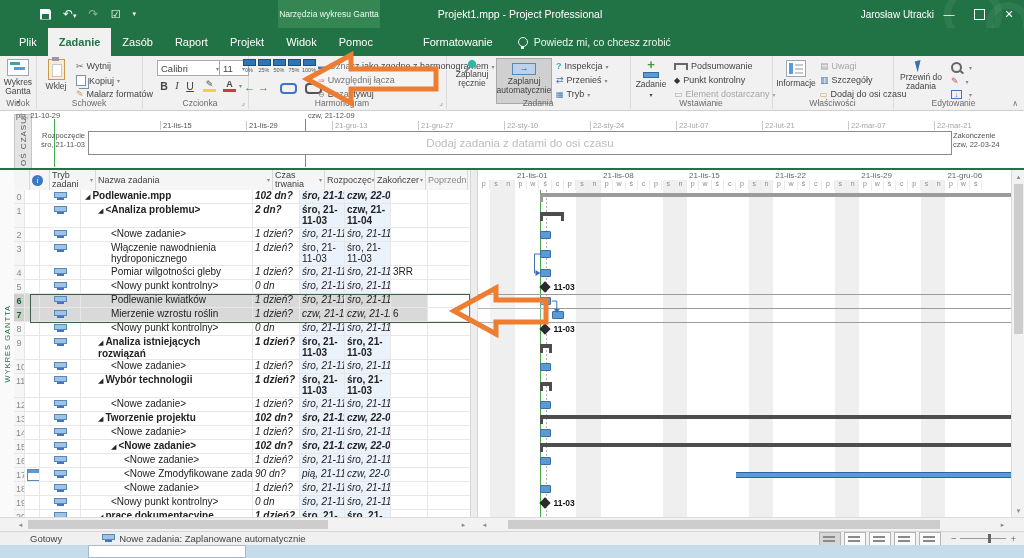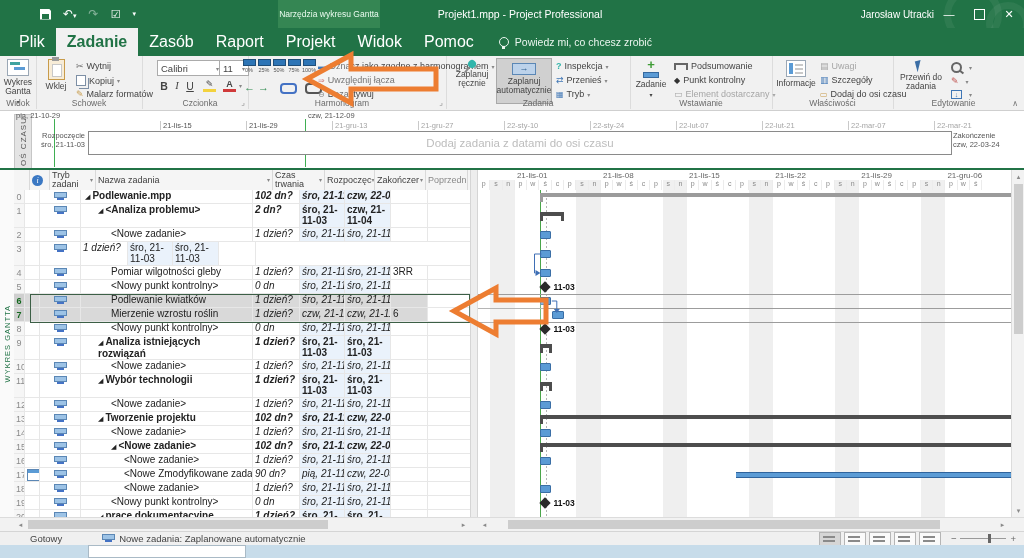--- a/index.html
+++ b/index.html
@@ -14,21 +14,21 @@
   .floppy{width:11px;height:11px;background:#fff;clip-path:polygon(0 0,80% 0,100% 20%,100% 100%,0 100%);position:relative;}
   .floppy:after{content:"";position:absolute;left:2px;top:5px;width:7px;height:5px;background:#217346;}
   #ctx-group{position:absolute;left:278px;top:0;width:102px;height:28px;background:#358653;
              font-size:8.5px;display:flex;align-items:center;justify-content:center;text-align:center;color:#eafbef;}
   #win-title{position:absolute;left:390px;top:0;width:260px;height:28px;display:flex;align-items:center;justify-content:center;font-size:10.5px;}
   #user-name{position:absolute;right:90px;top:0;height:28px;display:flex;align-items:center;font-size:10px;}
   .winbtn{position:absolute;top:0;width:30px;height:28px;display:flex;align-items:center;justify-content:center;font-size:11px;}
   .wb-restore{width:9px;height:9px;border:1px solid #fff;}
   
   #tabrow{position:absolute;left:0;top:28px;width:1024px;height:28px;background:#217346;display:flex;align-items:stretch;color:#fff;}
-  .tab{padding:0 11px;display:flex;align-items:center;font-size:16px;cursor:default;}
+  .tab{padding:0 11px;display:flex;align-items:center;font-size:11px;cursor:default;}
   .tab.active{background:#f1f1f1;color:#217346;font-weight:bold;}
   #tellme{display:flex;align-items:center;gap:6px;margin-left:14px;font-size:10.5px;color:#eaf5ee;}
   .bulb{width:8px;height:8px;border:1px solid #eaf5ee;border-radius:50%;position:relative;}
   .bulb:after{content:"";position:absolute;left:2px;top:8px;width:3px;height:3px;background:#eaf5ee;}
   
   #ribbon{position:absolute;left:0;top:56px;width:1024px;height:54px;background:#f1f1f1;border-bottom:1px solid #d5d5d5;font-size:9px;color:#444;}
   .rgroup{position:absolute;top:0;height:53px;border-right:1px solid #dcdcdc;}
   .glabel{position:absolute;bottom:1px;width:100%;text-align:center;font-size:8.5px;color:#6b6b6b;}
   .bigbtn{position:absolute;display:flex;flex-direction:column;align-items:center;gap:2px;text-align:center;font-size:8.5px;line-height:9px;}
   .smallbtn{position:absolute;display:flex;align-items:center;gap:3px;font-size:9px;white-space:nowrap;}
@@ -163,20 +163,21 @@
   </div>
 
   <div id="tabrow">
     <div class="tab" style="margin-left:8px;">Plik</div>
     <div class="tab active">Zadanie</div>
     <div class="tab">Zasób</div>
     <div class="tab">Raport</div>
     <div class="tab">Projekt</div>
     <div class="tab">Widok</div>
     <div class="tab">Pomoc</div>
+    <div class="tab" style="margin-left:28px;">Formatowanie</div>
     <div id="tellme">
       <span class="bulb"></span>
       <span>Powiedz mi, co chcesz zrobić</span>
     </div>
   </div>
 
   <div id="ribbon">
 
     <div class="rgroup" style="left:0;width:36px;">
       <div class="bigbtn" style="left:3px;top:3px;width:30px;">
@@ -461,20 +462,21 @@
         <div class="tcell" style="width: 172px; padding-left: 30px; white-space: nowrap;"><span>&lt;Nowe zadanie&gt;</span></div>
         <div class="tcell cell-nowrap" style="width: 47px;">1 dzień?</div>
         <div class="tcell paleblue cell-nowrap" style="width: 45px;">śro, 21-11-03</div>
         <div class="tcell paleblue cell-nowrap" style="width: 46px;">śro, 21-11-03</div>
         <div class="tcell" style="width: 37px;"></div>
       </div>
       <div class="trow" style="height: 24px;">
         <div class="tcell cell-num" style="width: 11px;">3</div>
         <div class="tcell" style="width: 15px;"></div>
         <div class="tcell" style="width: 41px; text-align: center; padding-top: 2px;"><span class="trybico"></span></div>
+        <div class="tcell" style="width: 172px; padding-left: 30px; white-space: normal;"><span>Włączenie nawodnienia hydroponicznego</span></div>
         <div class="tcell cell-nowrap" style="width: 47px;">1 dzień?</div>
         <div class="tcell paleblue" style="width: 45px;">śro, 21-11-03</div>
         <div class="tcell paleblue" style="width: 46px;">śro, 21-11-03</div>
         <div class="tcell" style="width: 37px;"></div>
       </div>
       <div class="trow" style="height: 14px;">
         <div class="tcell cell-num" style="width: 11px;">4</div>
         <div class="tcell" style="width: 15px;"></div>
         <div class="tcell" style="width: 41px; text-align: center; padding-top: 2px;"><span class="trybico"></span></div>
         <div class="tcell" style="width: 172px; padding-left: 30px; white-space: nowrap;"><span>Pomiar wilgotności gleby</span></div>

